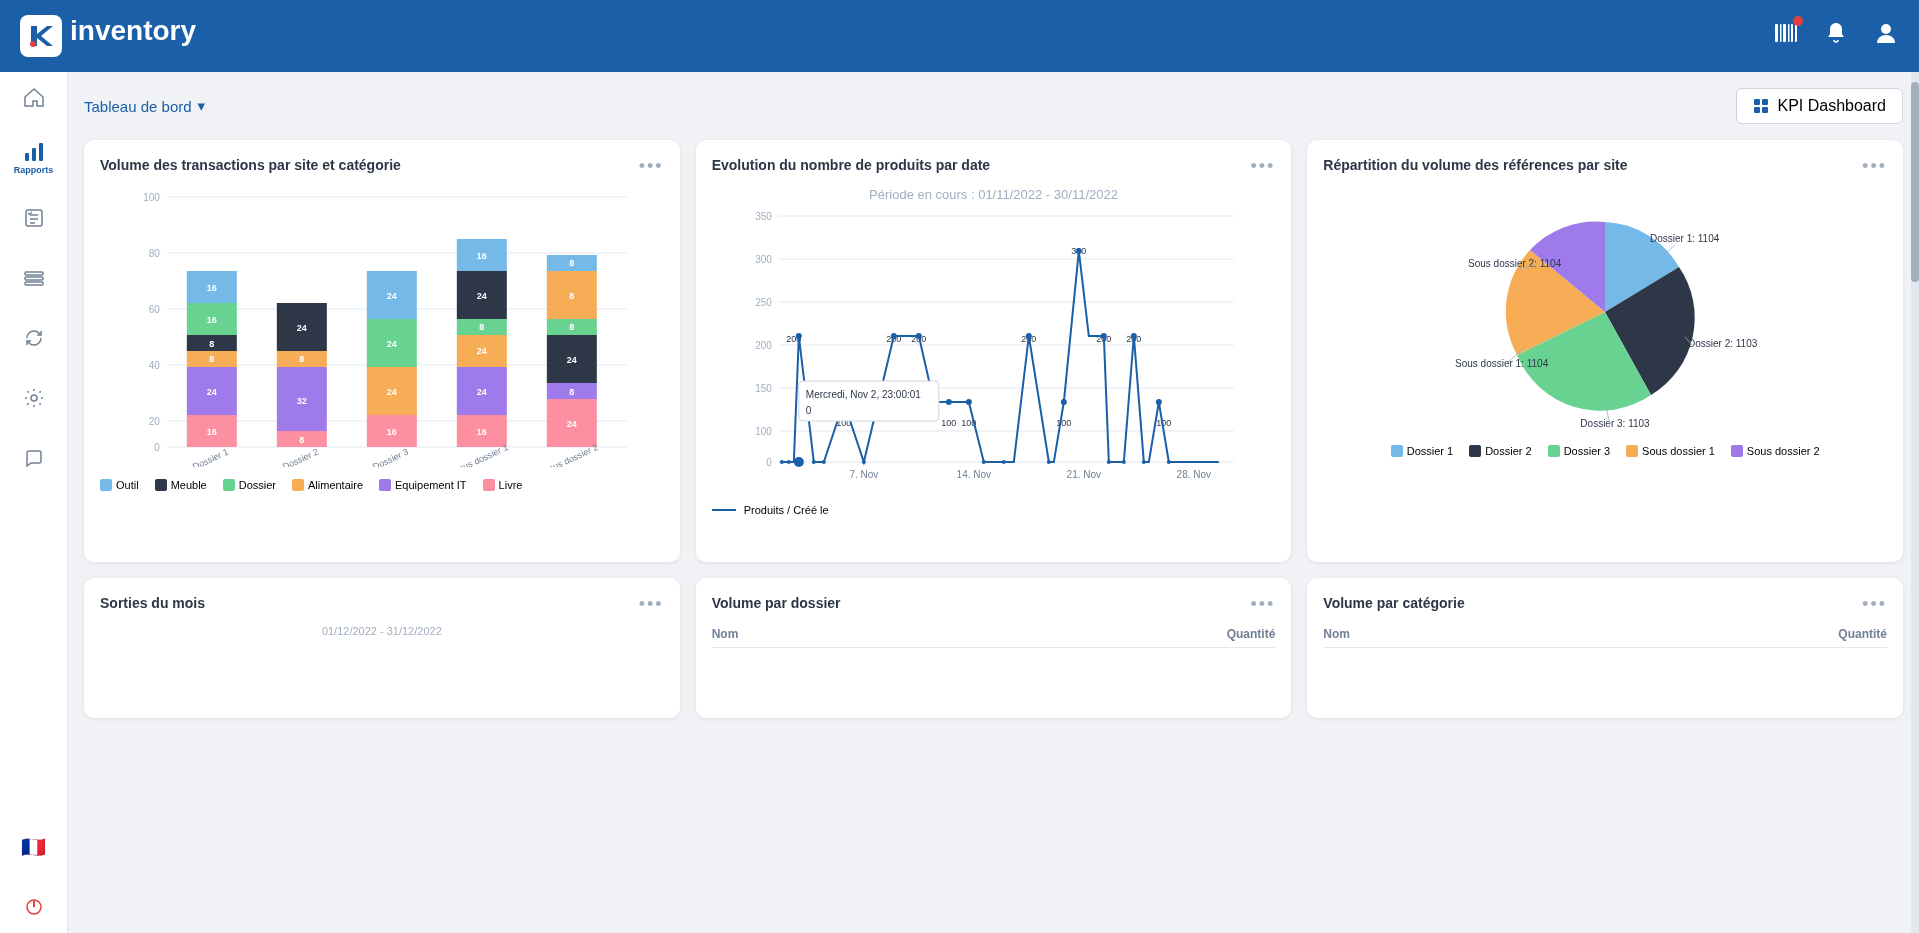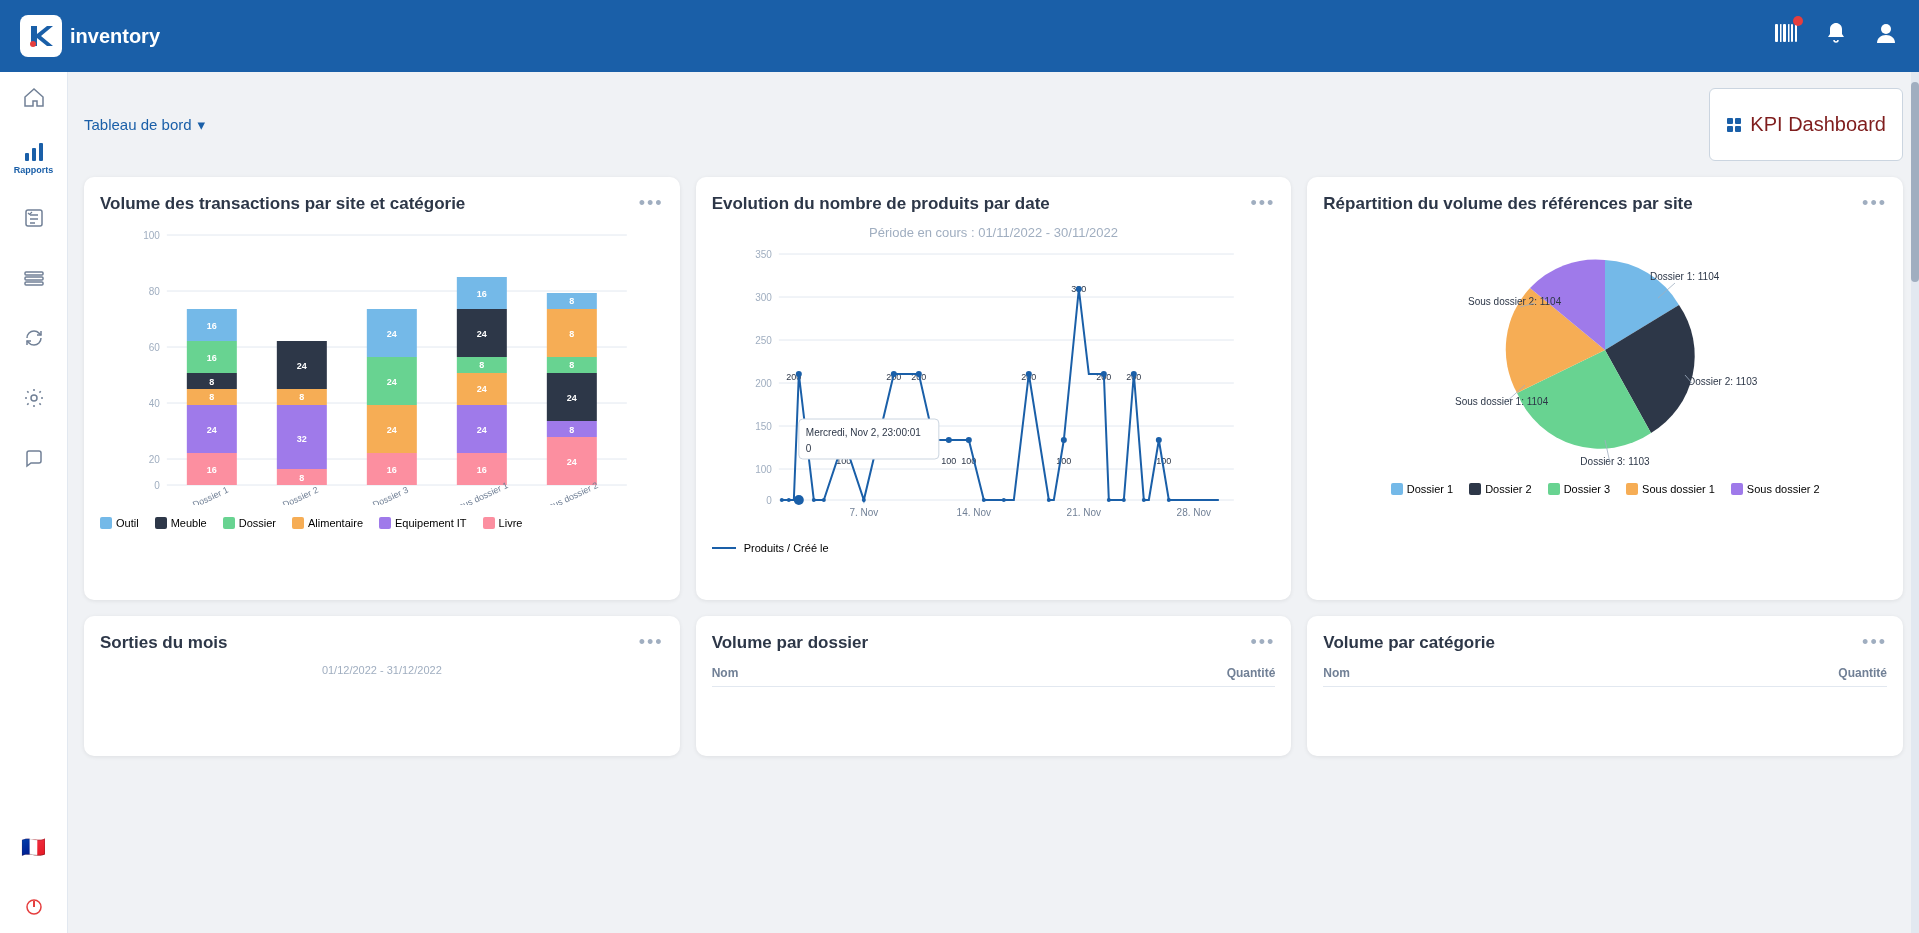--- a/index.html
+++ b/index.html
@@ -11,24 +11,24 @@
       height: 72px;
       display: flex;
       align-items: center;
       padding: 0 20px;
       position: fixed;
       top: 0; left: 0; right: 0;
       z-index: 100;
     }
     .header-logo {
       display: flex;
-      align-items: center;
+      align-items: flex-start;
       gap: 8px;
       color: white;
-      font-size: 20px;
+      font-size: 28px;
       font-weight: 600;
     }
     .logo-k {
       width: 42px;
       height: 42px;
       background: white;
       border-radius: 8px;
       display: flex;
       align-items: center;
       justify-content: center;
@@ -123,23 +123,23 @@
       gap: 6px;
       color: #1a5fa8;
       font-size: 15px;
       font-weight: 500;
       cursor: pointer;
     }
     .kpi-btn {
       background: white;
       border: 1px solid #cbd5e0;
       border-radius: 6px;
-      padding: 24px 16px;
-      font-size: 20px;
-      color: #7f1d1d;
+      padding: 8px 16px;
+      font-size: 16px;
+      color: #000000;
       display: flex;
       align-items: center;
       gap: 8px;
       cursor: pointer;
     }
 
     
     .cards-row {
       display: grid;
       grid-template-columns: 1fr 1fr 1fr;
@@ -154,21 +154,21 @@
       box-shadow: 0 1px 4px rgba(0,0,0,0.08);
       position: relative;
     }
     .card-header {
       display: flex;
       align-items: flex-start;
       justify-content: space-between;
       margin-bottom: 10px;
     }
     .card-title {
-      font-size: 17px;
+      font-size: 14px;
       font-weight: 600;
       color: #2d3748;
       line-height: 1.3;
     }
     .card-menu {
       color: #a0aec0;
       font-size: 18px;
       cursor: pointer;
       letter-spacing: 2px;
     }

